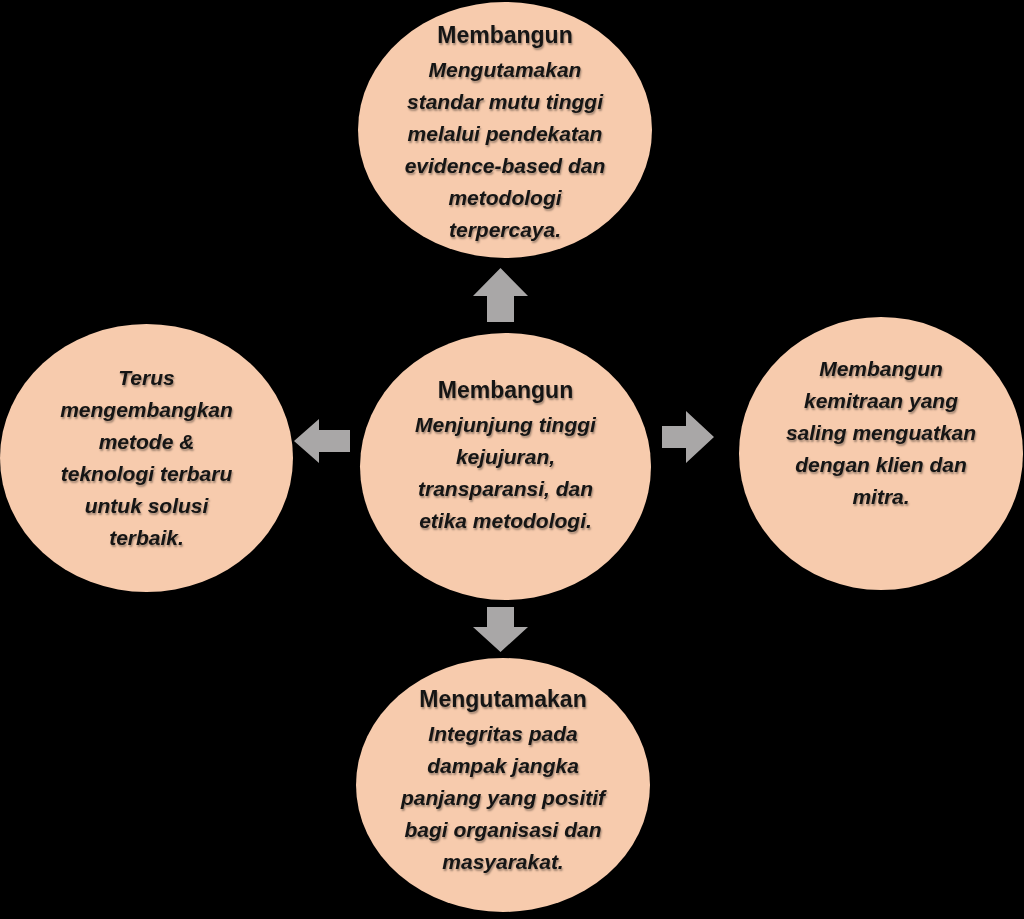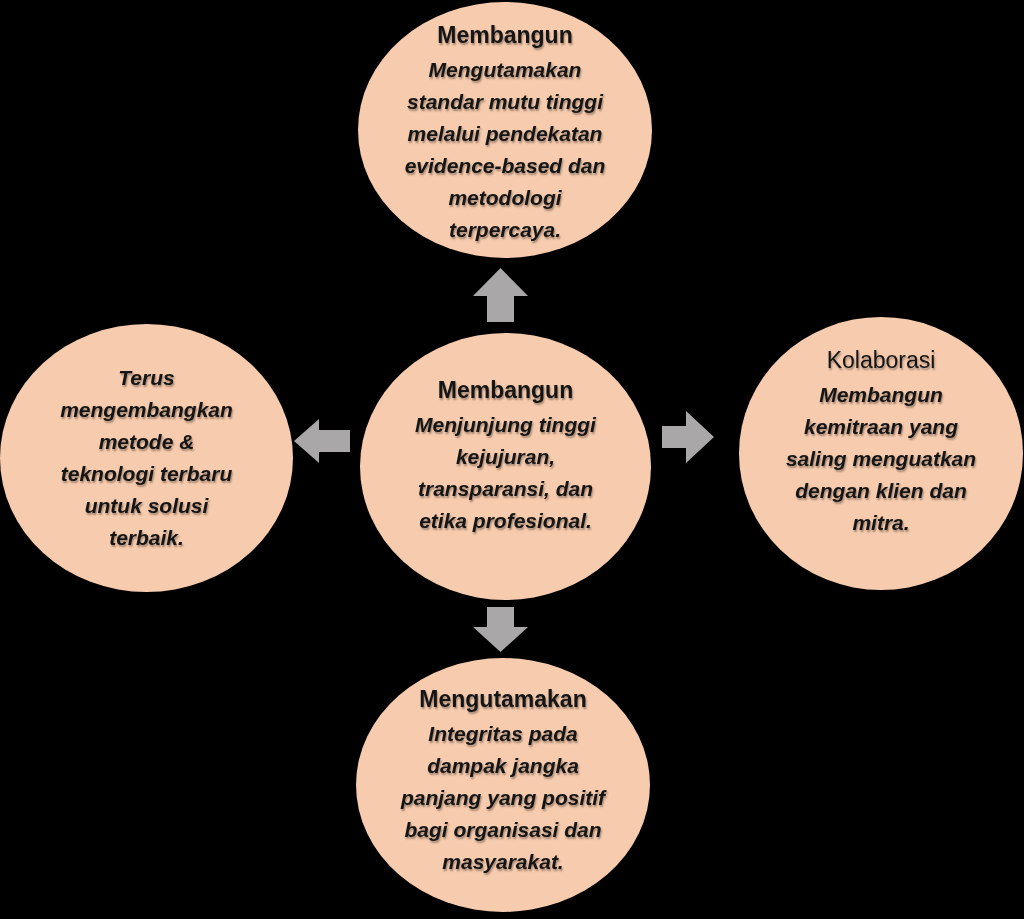--- a/index.html
+++ b/index.html
@@ -73,25 +73,24 @@
 teknologi terbaru
 untuk solusi
 terbaik.</p>
   </section>
 
   <section class="node node-center">
     <h2 class="title">Membangun</h2>
     <p class="body">Menjunjung tinggi
 kejujuran,
 transparansi, dan
-etika profesional.</p>
+etika metodologi.</p>
   </section>
 
   <section class="node node-right">
-    <h2 class="title thin">Kolaborasi</h2>
     <p class="body">Membangun
 kemitraan yang
 saling menguatkan
 dengan klien dan
 mitra.</p>
   </section>
 
   <section class="node node-bottom">
     <h2 class="title">Mengutamakan</h2>
     <p class="body">Integritas pada

